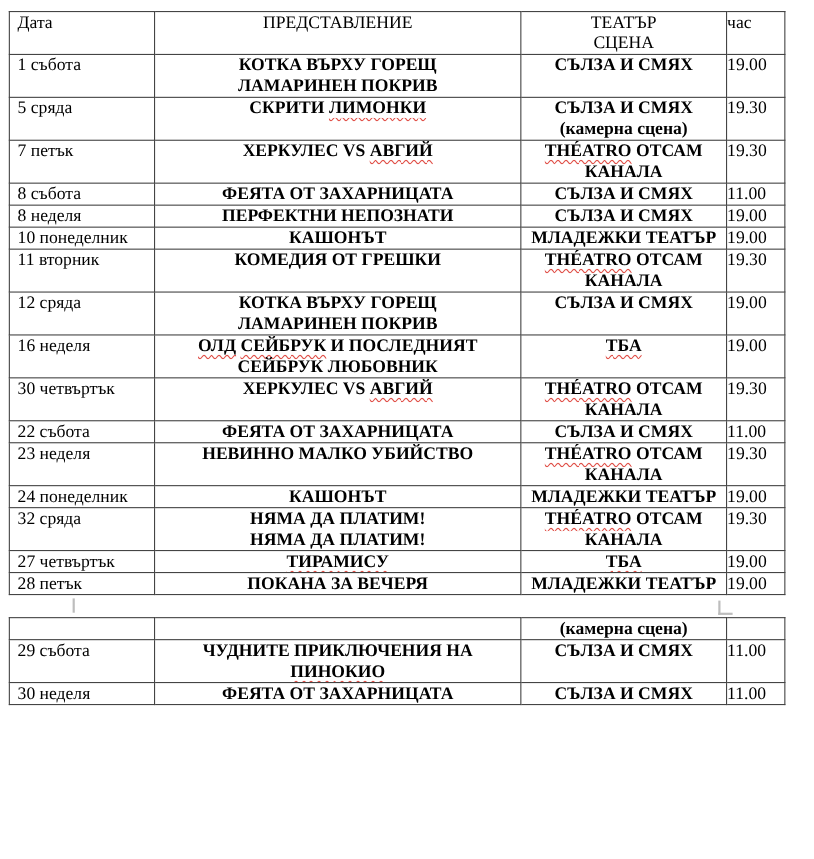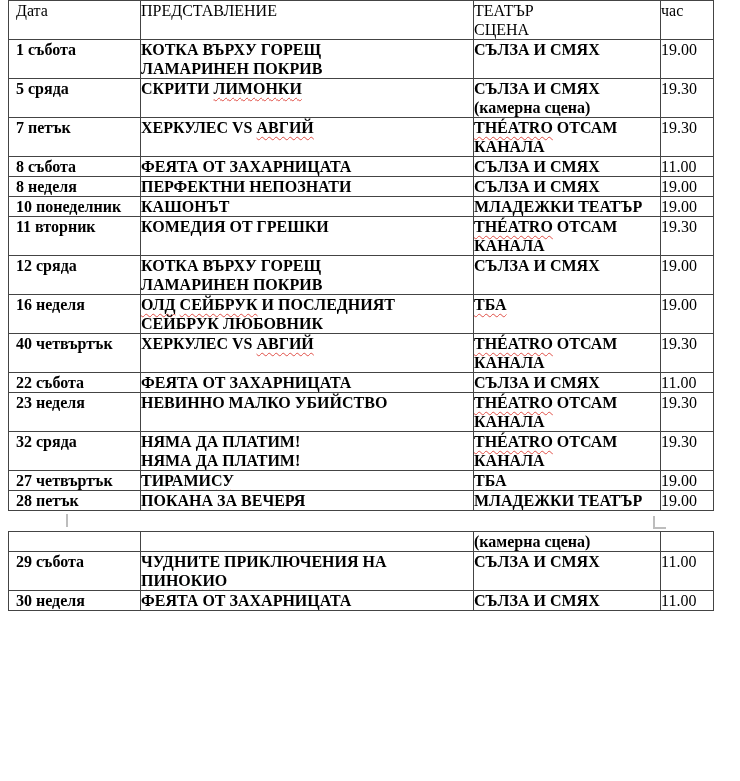--- a/index.html
+++ b/index.html
@@ -13,21 +13,21 @@
   html, body {
     margin: 0; padding: 0;
     width: 740px; height: 781px;
     background: var(--bg);
     color: var(--text);
     font-family: "Liberation Serif", "DejaVu Serif", serif;
     overflow: hidden;
   }
   .doc {
     position: absolute;
-    left: 8px; top: 0;
+    left: 8px; top: 10px;
     width: 706px;
   }
   table.schedule {
     border-collapse: collapse;
     table-layout: fixed;
     width: 705px;
   }
   col.c-date    { width: 132px; }
   col.c-show    { width: 333px; }
   col.c-theatre { width: 187px; }
@@ -38,25 +38,25 @@
     padding: 0;
     font-size: 16px;
     line-height: 19px;
     height: 20px;
     overflow: hidden;
   }
   td.col-date {
     text-align: left;
     padding-left: 7px;
     padding-right: 2px;
-    font-weight: bold;
+    font-weight: normal;
     white-space: nowrap;
   }
   td.col-show, td.col-theatre {
-    text-align: left;
+    text-align: center;
     font-weight: bold;
   }
   td.col-time {
     font-weight: normal;
   }
   tr.header-row td { font-weight: normal; }
   .line { white-space: nowrap; }
   .misspelled {
     text-decoration: underline;
     text-decoration-style: wavy;
@@ -198,21 +198,21 @@
           <td class="col-show">
             <div class="line"><span class="misspelled">ОЛД</span><span> </span><span class="misspelled">СЕЙБРУК</span><span> И ПОСЛЕДНИЯТ</span></div>
             <div class="line"><span>СЕЙБРУК ЛЮБОВНИК</span></div>
           </td>
           <td class="col-theatre">
             <div class="line"><span class="misspelled">ТБА</span></div>
           </td>
           <td class="col-time">19.00</td>
         </tr>
         <tr>
-          <td class="col-date">40 четвъртък</td>
+          <td class="col-date">30 четвъртък</td>
           <td class="col-show">
             <div class="line"><span>ХЕРКУЛЕС VS </span><span class="misspelled">АВГИЙ</span></div>
           </td>
           <td class="col-theatre">
             <div class="line"><span class="misspelled">THÉATRO</span><span> ОТСАМ</span></div>
             <div class="line"><span>КАНАЛА</span></div>
           </td>
           <td class="col-time">19.30</td>
         </tr>
         <tr>
@@ -228,20 +228,30 @@
         <tr>
           <td class="col-date">23 неделя</td>
           <td class="col-show">
             <div class="line"><span>НЕВИННО МАЛКО УБИЙСТВО</span></div>
           </td>
           <td class="col-theatre">
             <div class="line"><span class="misspelled">THÉATRO</span><span> ОТСАМ</span></div>
             <div class="line"><span>КАНАЛА</span></div>
           </td>
           <td class="col-time">19.30</td>
+        </tr>
+        <tr>
+          <td class="col-date">24 понеделник</td>
+          <td class="col-show">
+            <div class="line"><span>КАШОНЪТ</span></div>
+          </td>
+          <td class="col-theatre">
+            <div class="line"><span>МЛАДЕЖКИ ТЕАТЪР</span></div>
+          </td>
+          <td class="col-time">19.00</td>
         </tr>
         <tr>
           <td class="col-date">32 сряда</td>
           <td class="col-show">
             <div class="line"><span>НЯМА ДА ПЛАТИМ!</span></div>
             <div class="line"><span>НЯМА ДА ПЛАТИМ!</span></div>
           </td>
           <td class="col-theatre">
             <div class="line"><span class="misspelled">THÉATRO</span><span> ОТСАМ</span></div>
             <div class="line"><span>КАНАЛА</span></div>

